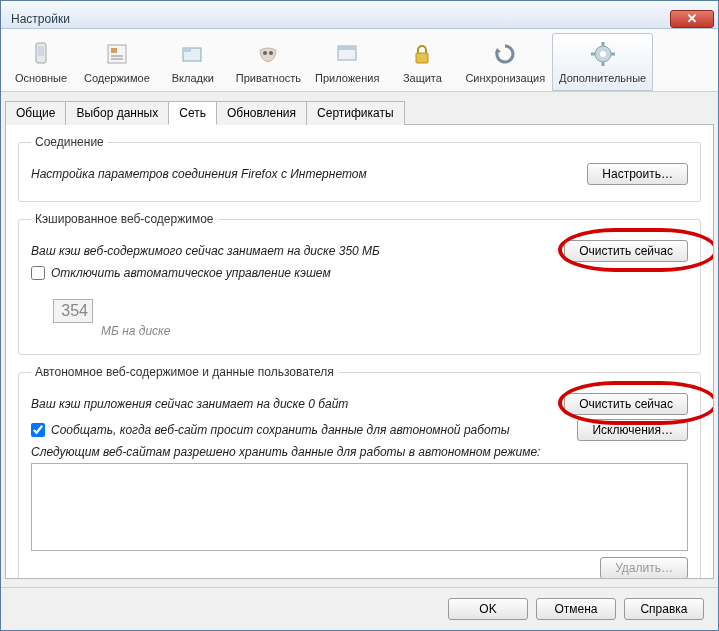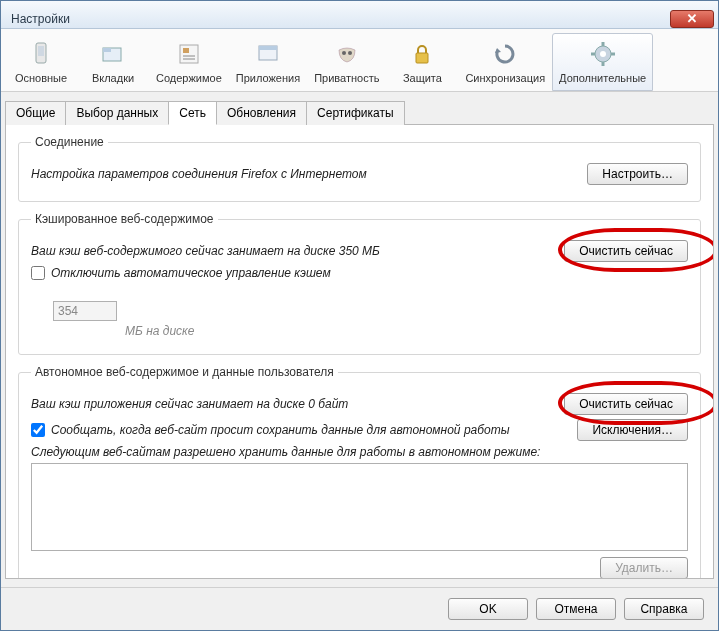--- a/index.html
+++ b/index.html
@@ -127,25 +127,26 @@
 }
 button.win:disabled {
   color: #999;
   cursor: default;
 }
 input[type="checkbox"] {
   margin-right: 6px;
   width: 14px; height: 14px;
 }
 input[type="text"].num {
-  width: 64px;
+  width: 40px;
   padding: 2px 4px;
   border: 1px solid #b0b0b0;
+  text-align: right;
   font-family: inherit;
-  font-size: 12px;
+  font-size: 16px;
 }
 input[type="text"].num:disabled {
   background: #f4f4f4;
   color: #888;
 }
 .listbox {
   width: 100%;
   height: 88px;
   border: 1px solid #b0b0b0;
   background: #fff;
@@ -187,55 +188,55 @@
           <svg width="28" height="28">
             <rect x="9" y="3" width="10" height="20" rx="2" fill="#e8e8e8" stroke="#9aa"></rect>
             <rect x="11" y="6" width="6" height="10" fill="#cfd8e2"></rect>
           </svg>
         </span>
       <span class="label">Основные</span>
     </div>
     <div class="tool-btn">
       <span class="icon">
           <svg width="28" height="28">
-            <rect x="4" y="8" width="18" height="13" fill="#e6eef7" stroke="#8aa"></rect>
-            <rect x="4" y="8" width="8" height="4" fill="#b8cde2"></rect>
-          </svg>
-        </span>
-      <span class="label">Вкладки</span>
-    </div>
-    <div class="tool-btn">
-      <span class="icon">
-          <svg width="28" height="28">
             <rect x="5" y="5" width="18" height="18" fill="#f5f5f5" stroke="#aaa"></rect>
             <rect x="8" y="8" width="6" height="5" fill="#d0a060"></rect>
             <line x1="8" y1="16" x2="20" y2="16" stroke="#888"></line>
             <line x1="8" y1="19" x2="20" y2="19" stroke="#888"></line>
           </svg>
         </span>
       <span class="label">Содержимое</span>
     </div>
     <div class="tool-btn">
       <span class="icon">
           <svg width="28" height="28">
-            <rect x="5" y="6" width="18" height="14" fill="#eef2f8" stroke="#9ab"></rect>
-            <rect x="5" y="6" width="18" height="4" fill="#b8cde2"></rect>
-          </svg>
-        </span>
-      <span class="label">Приложения</span>
+            <rect x="4" y="8" width="18" height="13" fill="#e6eef7" stroke="#8aa"></rect>
+            <rect x="4" y="8" width="8" height="4" fill="#b8cde2"></rect>
+          </svg>
+        </span>
+      <span class="label">Вкладки</span>
     </div>
     <div class="tool-btn">
       <span class="icon">
           <svg width="28" height="28">
             <path d="M6 10 Q14 6 22 10 Q22 20 14 22 Q6 20 6 10" fill="#e0d8c8" stroke="#a898"></path>
             <circle cx="11" cy="13" r="2" fill="#666"></circle>
             <circle cx="17" cy="13" r="2" fill="#666"></circle>
           </svg>
         </span>
       <span class="label">Приватность</span>
+    </div>
+    <div class="tool-btn">
+      <span class="icon">
+          <svg width="28" height="28">
+            <rect x="5" y="6" width="18" height="14" fill="#eef2f8" stroke="#9ab"></rect>
+            <rect x="5" y="6" width="18" height="4" fill="#b8cde2"></rect>
+          </svg>
+        </span>
+      <span class="label">Приложения</span>
     </div>
     <div class="tool-btn">
       <span class="icon">
           <svg width="28" height="28">
             <rect x="8" y="13" width="12" height="10" rx="1" fill="#e6c04a" stroke="#b89020"></rect>
             <path d="M10 13 v-3 a4 4 0 0 1 8 0 v3" fill="none" stroke="#b89020" stroke-width="2"></path>
           </svg>
         </span>
       <span class="label">Защита</span>
     </div>

